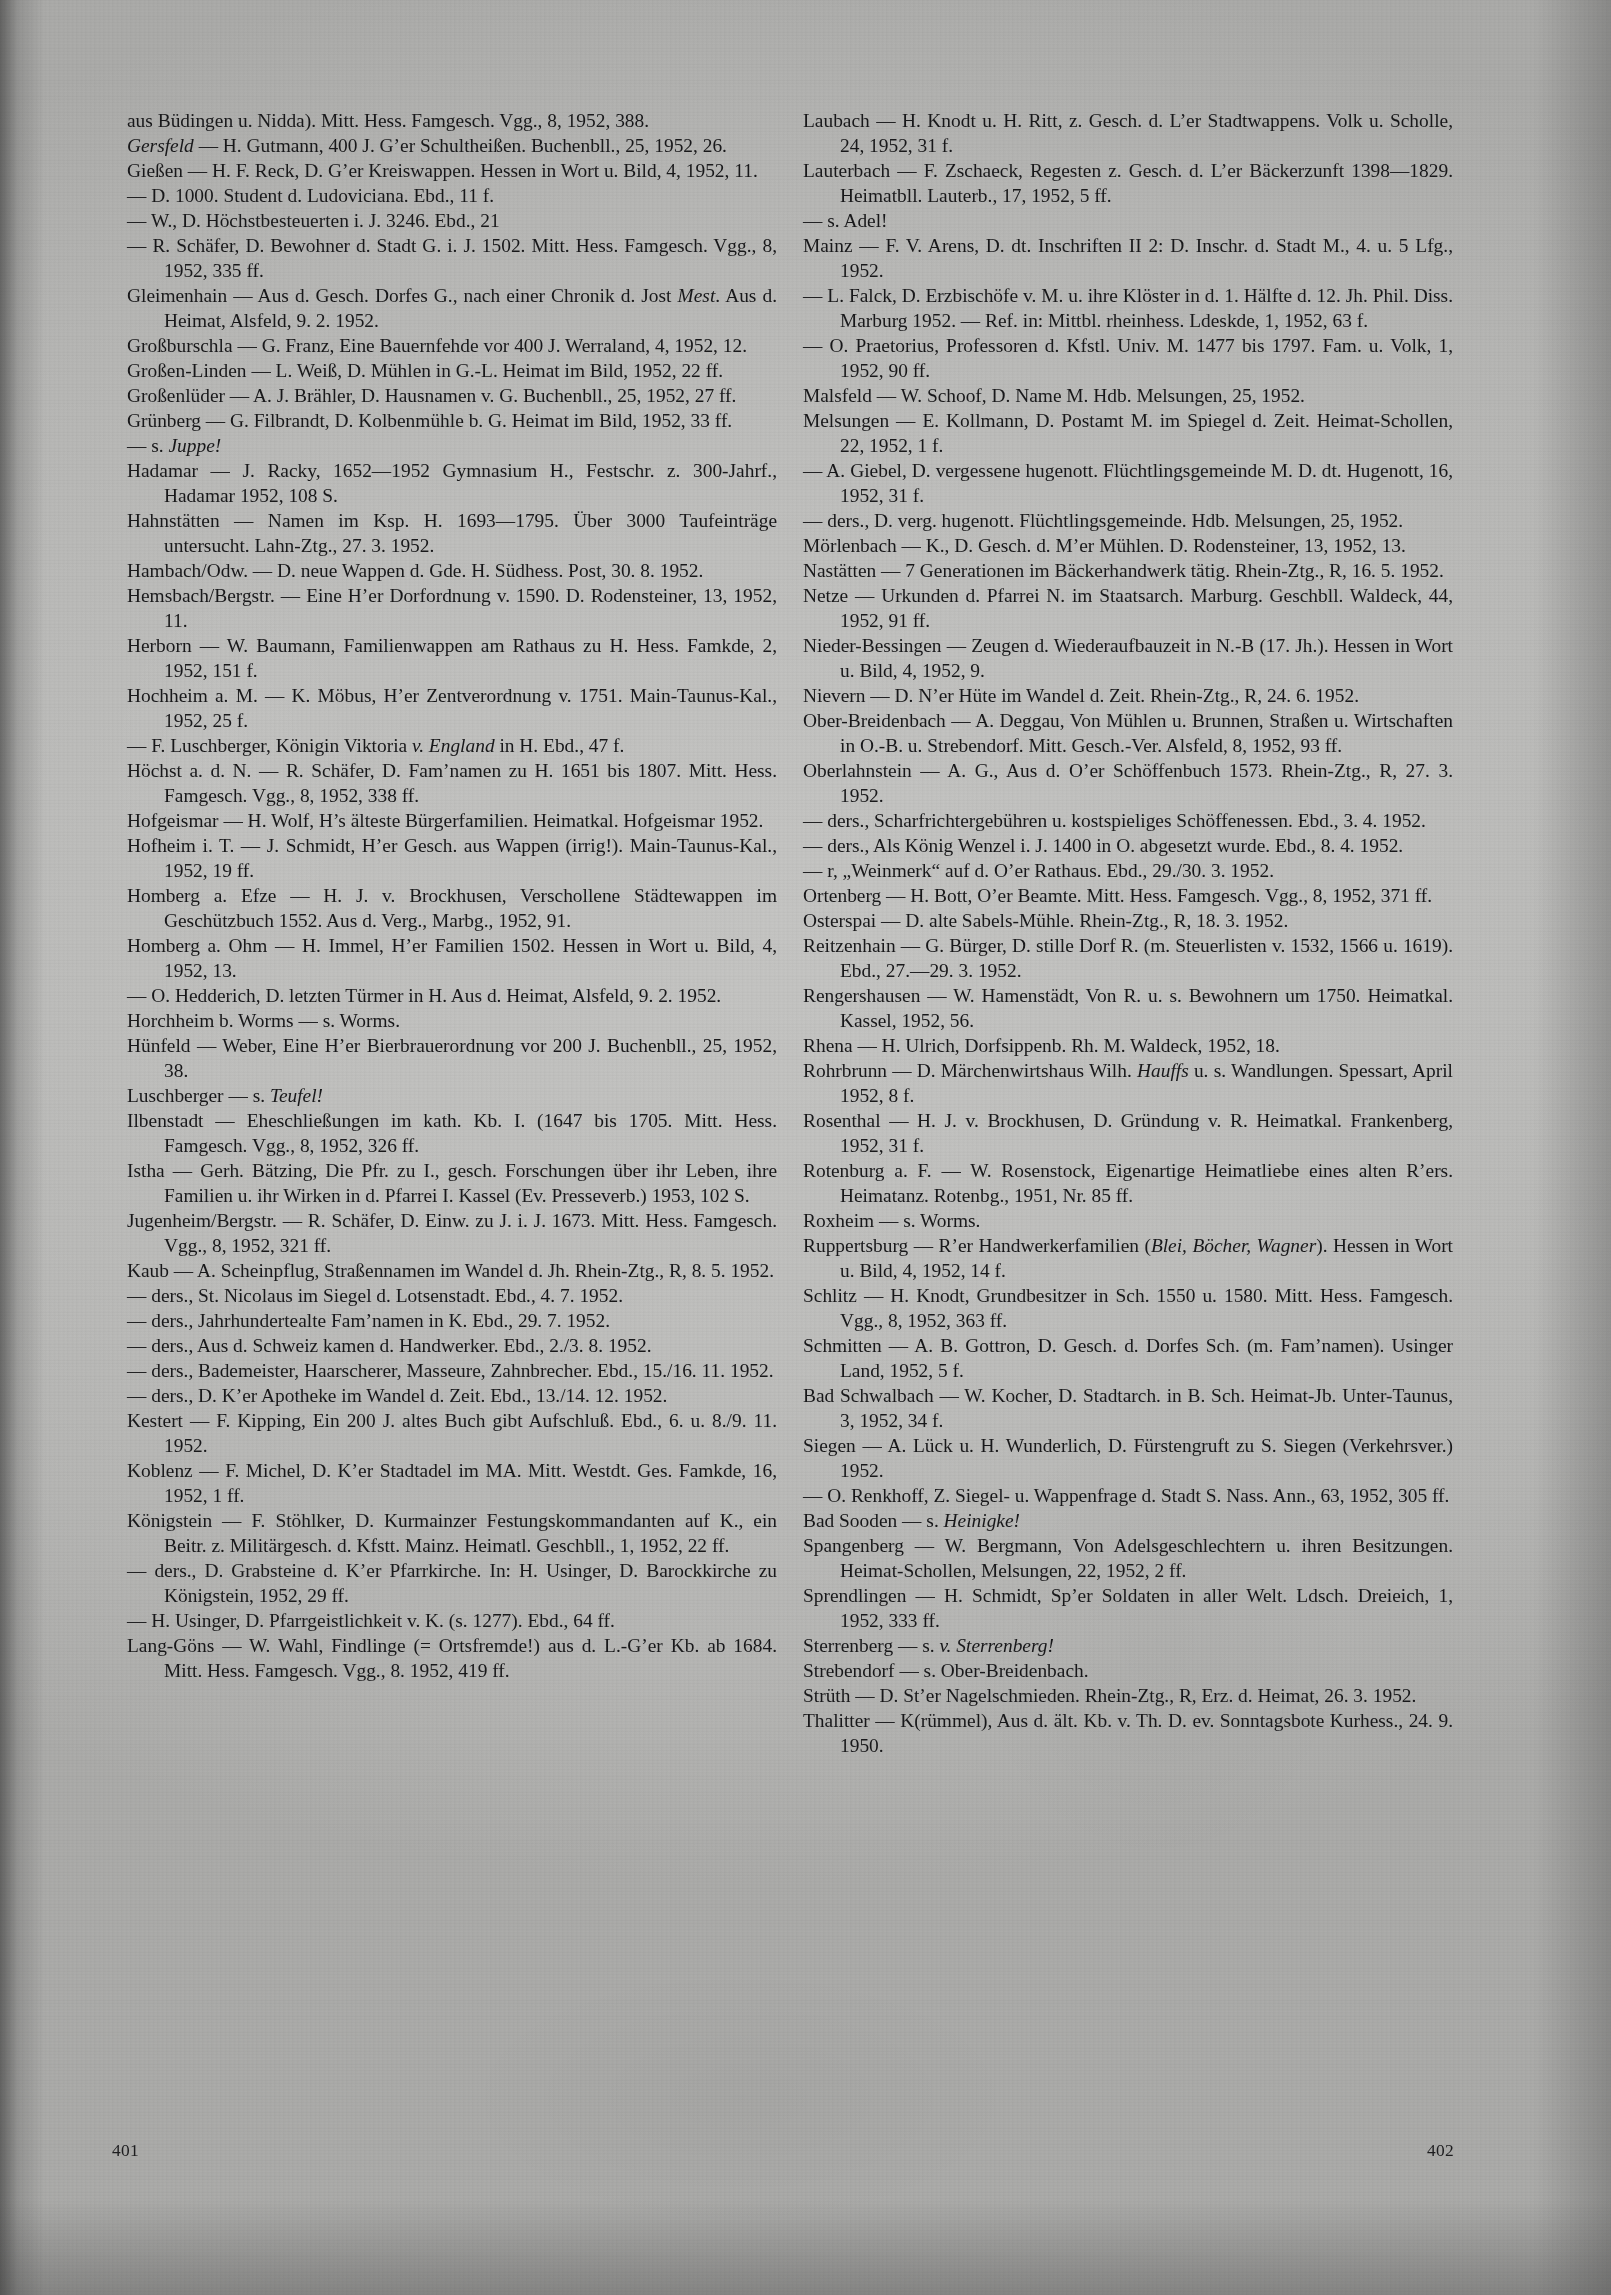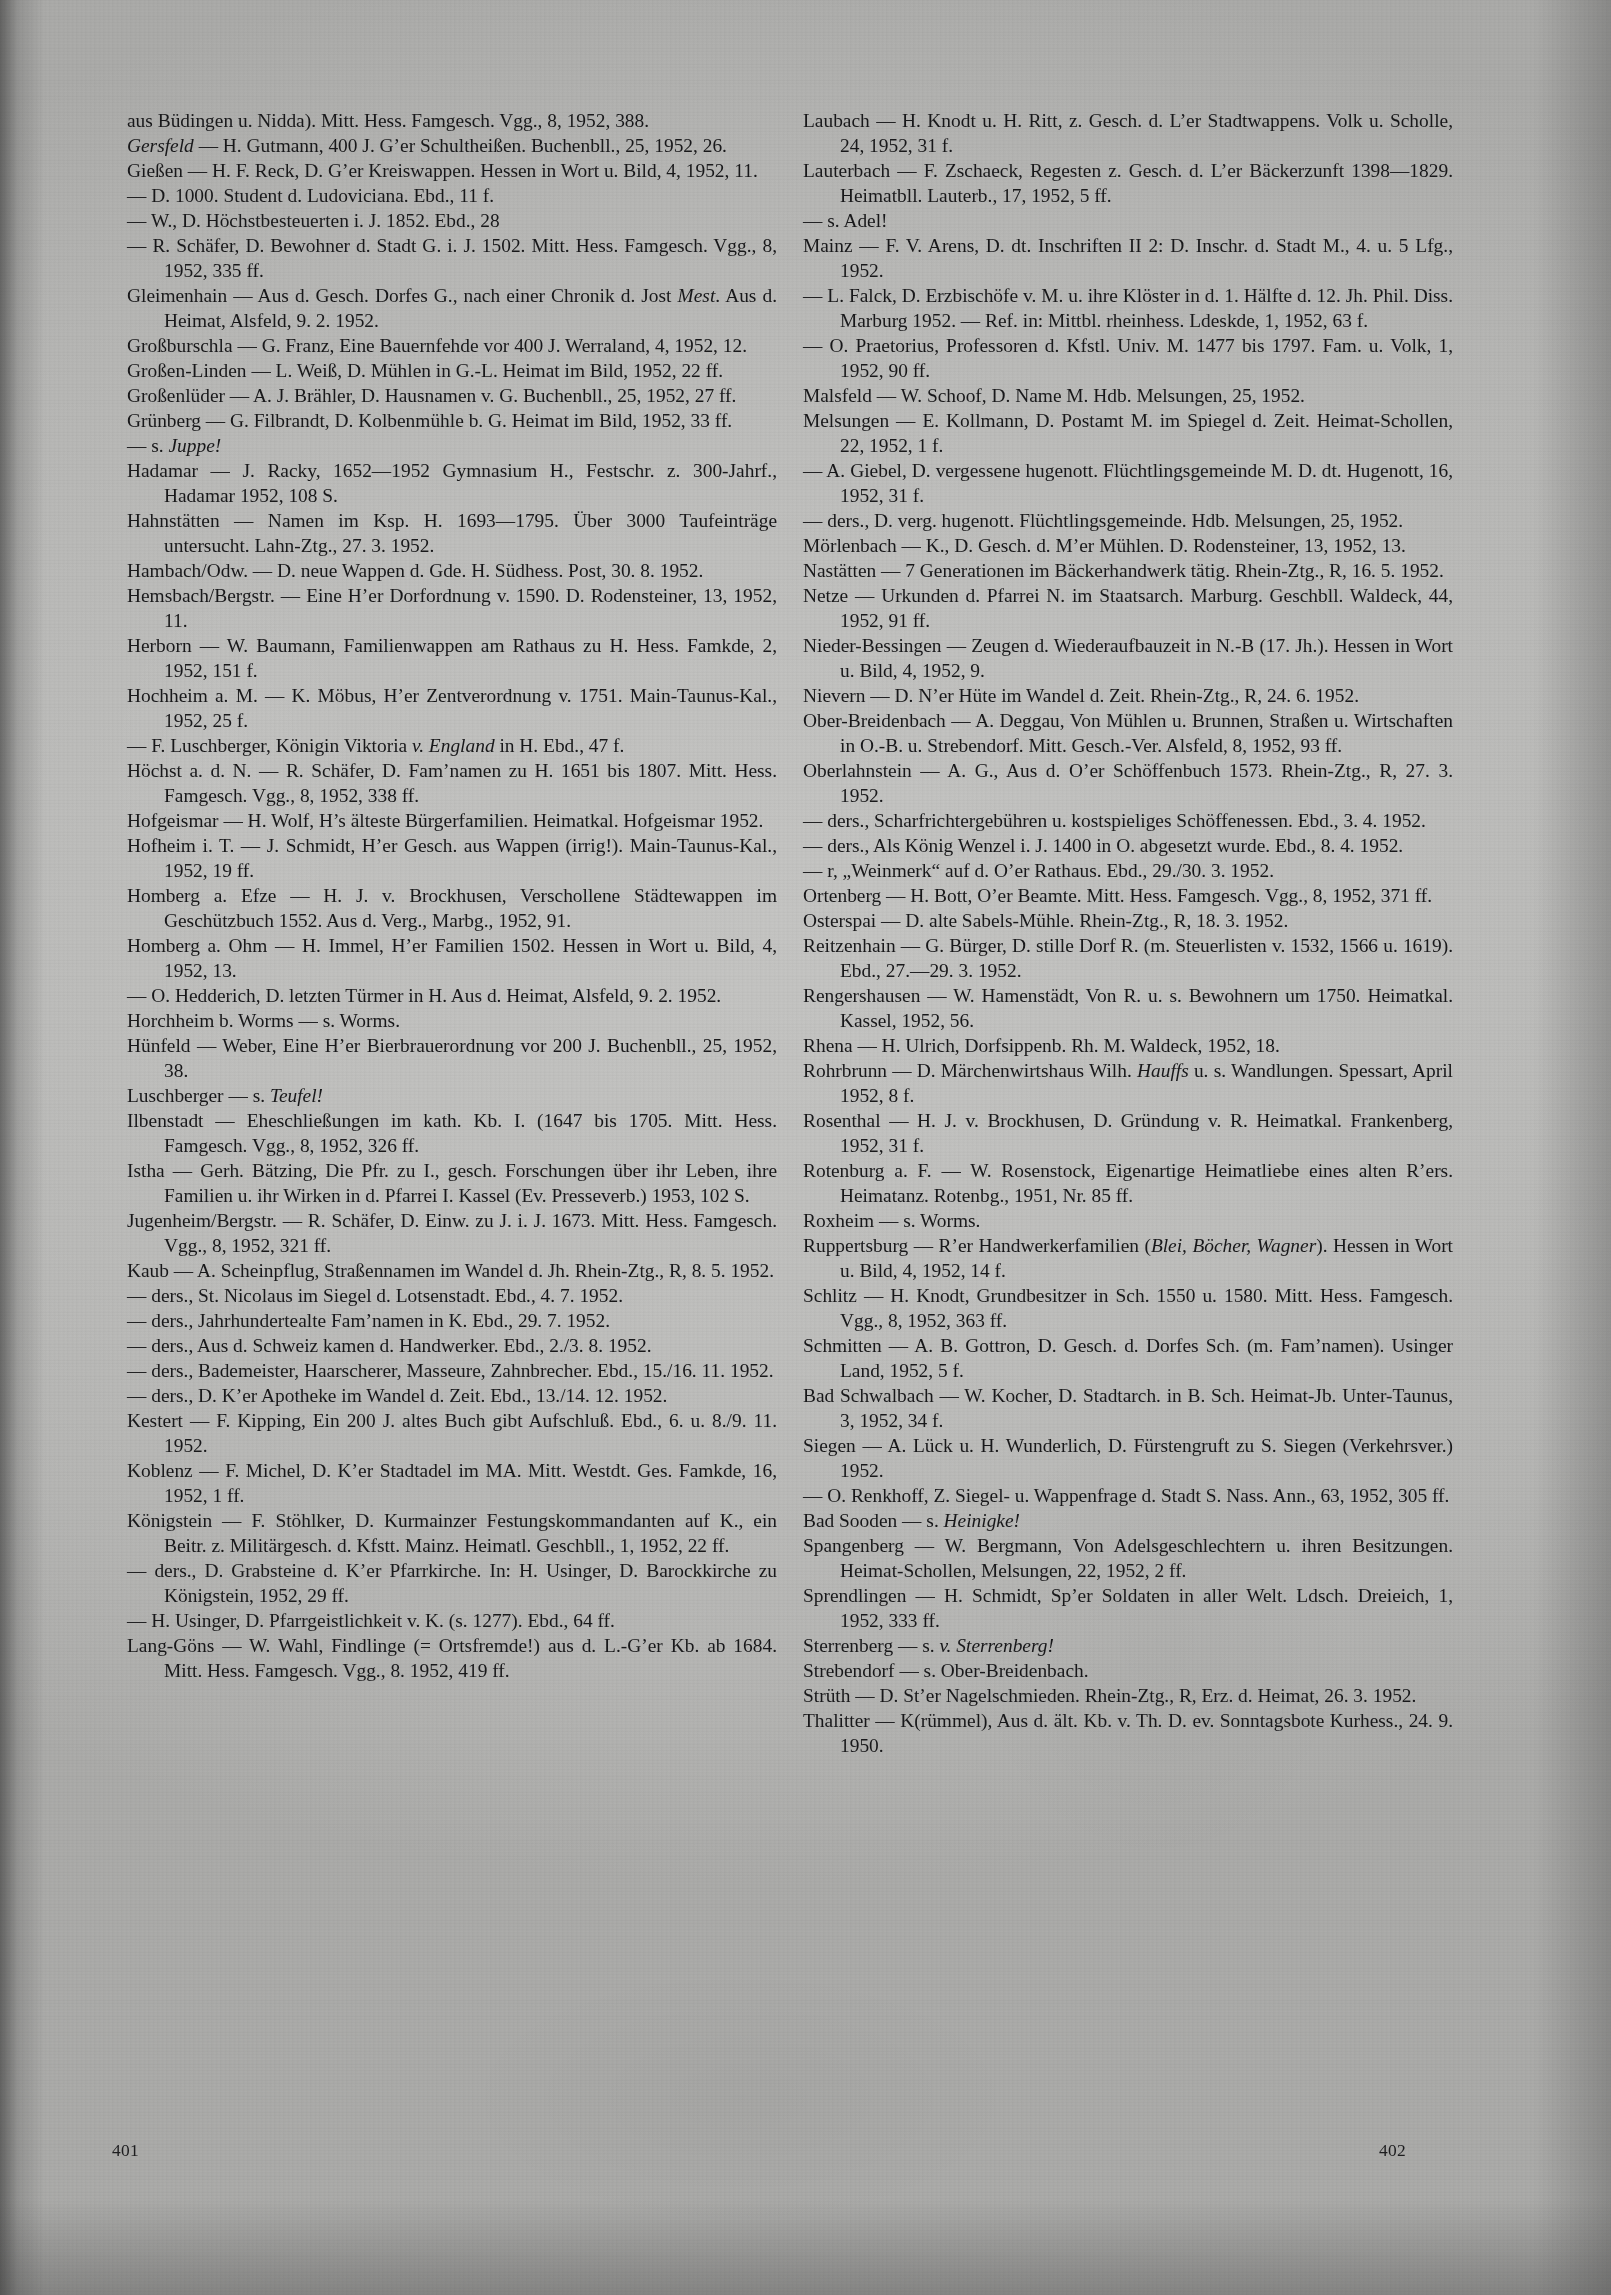--- a/index.html
+++ b/index.html
@@ -94,21 +94,21 @@
 
   
   .folio {
     position: absolute;
     font-family: "Liberation Serif", serif;
     font-size: 17.4px;
     color: #1d1d1f;
     letter-spacing: 0.3px;
   }
   #folio-left  { left: 112px;  top: 2140px; }
-  #folio-right { left: 1379px; top: 2140px; }
+  #folio-right { left: 1427px; top: 2140px; }
 
   
   .blotch {
     position: absolute;
     border-radius: 50%;
     pointer-events: none;
   }
   #blotch-1 { left: 97px;  top: 579px;  width: 270px; height: 386px; background: radial-gradient(ellipse at center, rgba(255,255,255,.05) 0%, rgba(255,255,255,0) 70%); }
   #blotch-2 { left: 965px; top: 1416px; width: 386px; height: 450px; background: radial-gradient(ellipse at center, rgba(0,0,0,.030) 0%, rgba(0,0,0,0) 72%); }
   #blotch-3 { left: 450px;  top: 1963px; width: 579px; height: 270px; background: radial-gradient(ellipse at center, rgba(0,0,0,.026) 0%, rgba(0,0,0,0) 70%); }
@@ -121,21 +121,21 @@
   <div class="blotch" id="blotch-1"></div>
   <div class="blotch" id="blotch-2"></div>
   <div class="blotch" id="blotch-3"></div>
 
   <div id="text-body">
     <div class="column" id="column-left">
         <p class="entry lead"><span>aus Büdingen u. Nidda). Mitt. Hess. Famgesch. Vgg., 8, 1952, 388.</span></p>
         <p class="entry"><span class="italic">Gersfeld</span><span> — H. Gutmann, 400 J. G’er Schultheißen. Buchenbll., 25, 1952, 26.</span></p>
         <p class="entry"><span>Gießen — H. F. Reck, D. G’er Kreiswappen. Hessen in Wort u. Bild, 4, 1952, 11.</span></p>
         <p class="entry"><span>— D. 1000. Student d. Ludoviciana. Ebd., 11 f.</span></p>
-        <p class="entry"><span>— W., D. Höchstbesteuerten i. J. 1852. Ebd., 28</span></p>
+        <p class="entry"><span>— W., D. Höchstbesteuerten i. J. 3246. Ebd., 21</span></p>
         <p class="entry"><span>— R. Schäfer, D. Bewohner d. Stadt G. i. J. 1502. Mitt. Hess. Famgesch. Vgg., 8, 1952, 335 ff.</span></p>
         <p class="entry"><span>Gleimenhain — Aus d. Gesch. Dorfes G., nach einer Chronik d. Jost </span><span class="italic">Mest</span><span>. Aus d. Heimat, Alsfeld, 9. 2. 1952.</span></p>
         <p class="entry"><span>Großburschla — G. Franz, Eine Bauernfehde vor 400 J. Werraland, 4, 1952, 12.</span></p>
         <p class="entry"><span>Großen-Linden — L. Weiß, D. Mühlen in G.-L. Heimat im Bild, 1952, 22 ff.</span></p>
         <p class="entry"><span>Großenlüder — A. J. Brähler, D. Hausnamen v. G. Buchenbll., 25, 1952, 27 ff.</span></p>
         <p class="entry"><span>Grünberg — G. Filbrandt, D. Kolbenmühle b. G. Heimat im Bild, 1952, 33 ff.</span></p>
         <p class="entry"><span>— s. </span><span class="italic">Juppe!</span></p>
         <p class="entry"><span>Hadamar — J. Racky, 1652—1952 Gymnasium H., Festschr. z. 300-Jahrf., Hadamar 1952, 108 S.</span></p>
         <p class="entry"><span>Hahnstätten — Namen im Ksp. H. 1693—1795. Über 3000 Taufeinträge untersucht. Lahn-Ztg., 27. 3. 1952.</span></p>
         <p class="entry"><span>Hambach/Odw. — D. neue Wappen d. Gde. H. Südhess. Post, 30. 8. 1952.</span></p>

